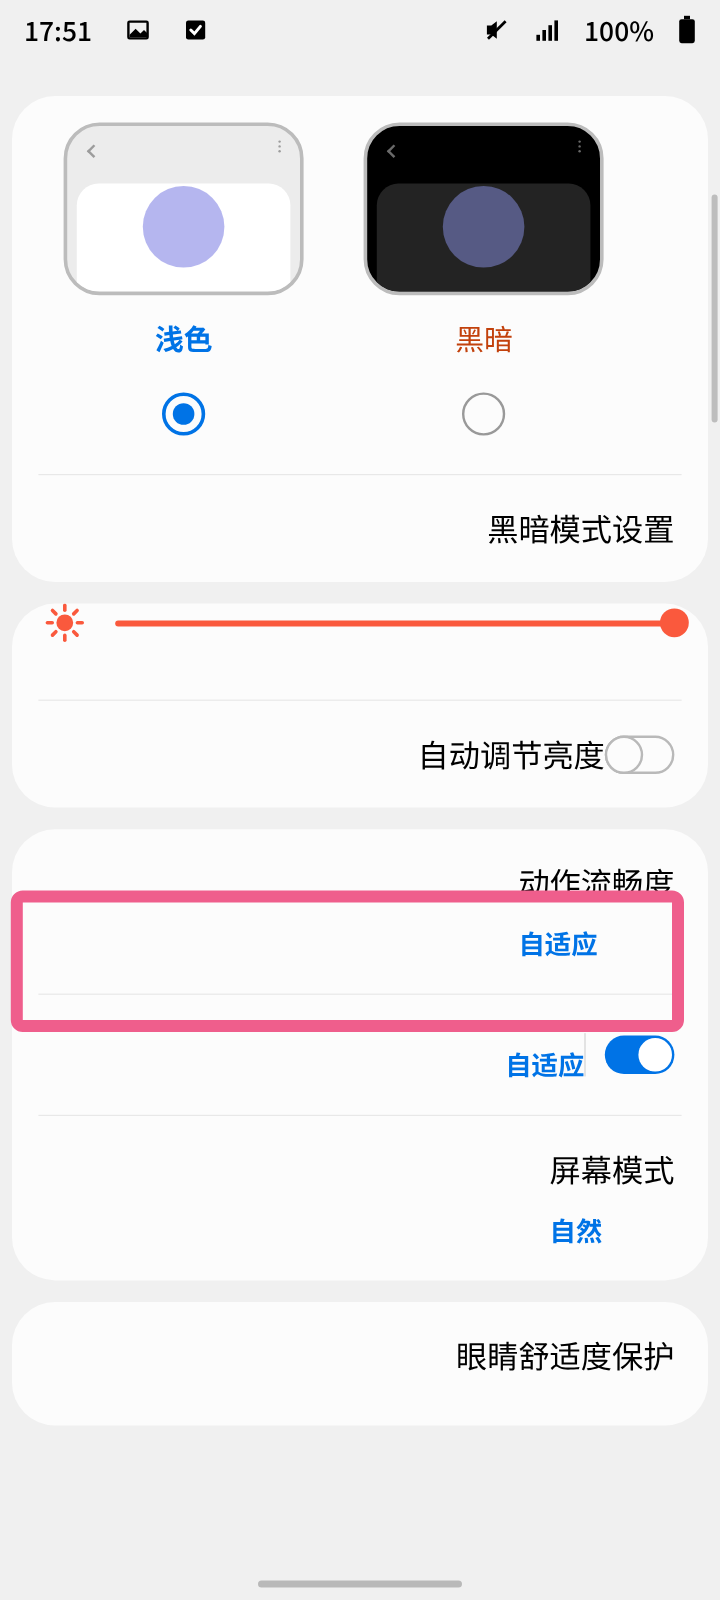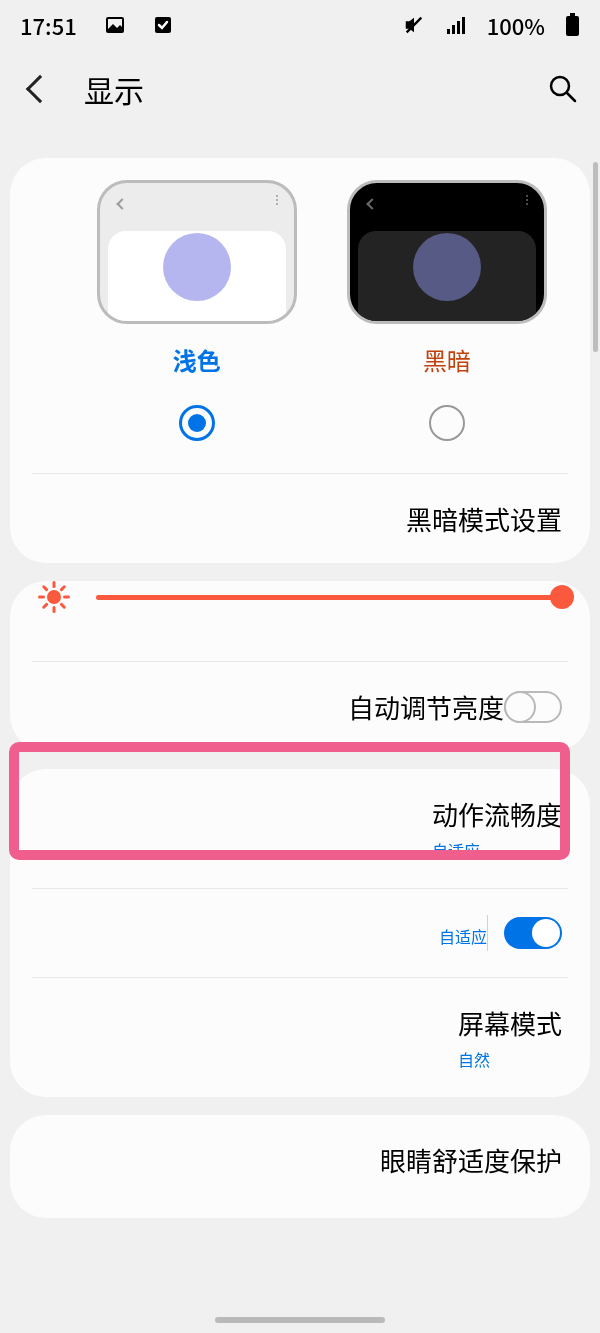--- a/index.html
+++ b/index.html
@@ -17,21 +17,21 @@
     .back { width: 20px; height: 20px; border-left: 3px solid #222; border-bottom: 3px solid #222; transform: rotate(45deg); margin-right: 34px; margin-left: 8px; }
     .title { font-size: 30px; font-weight: 400; }
     .spacer { flex: 1; }
     .search { width: 30px; height: 30px; }
 
     
     .card { background: #fcfcfc; border-radius: 36px; margin: 18px 10px; padding: 0 0; overflow: hidden; }
     .card.first { margin-top: 30px; padding-top: 22px; }
 
     
-    .themes { display: flex; justify-content: flex-end; padding: 0 18px 18px; }
+    .themes { display: flex; justify-content: flex-start; padding: 0 18px 18px; }
     .theme { width: 46%; display: flex; flex-direction: column; align-items: center; }
     .thumb { width: 200px; height: 144px; border: 3px solid #bcbcbc; border-radius: 30px; position: relative; overflow: hidden; }
     .thumb.light { background: #ececec; }
     .thumb.dark  { background: #000; }
     .thumb .tchev { position: absolute; top: 17px; left: 18px; width: 8px; height: 8px; border-left: 2px solid; border-bottom: 2px solid; transform: rotate(45deg); }
     .thumb.light .tchev { border-color: #9c9c9c; }
     .thumb.dark  .tchev { border-color: #6a6a6a; }
     .thumb .tdots { position: absolute; top: 12px; right: 16px; display: flex; flex-direction: column; gap: 2px; }
     .thumb .tdots span { width: 2px; height: 2px; background: #9c9c9c; border-radius: 50%; }
     .thumb.dark .tdots span { background: #6a6a6a; }
@@ -44,21 +44,21 @@
     .theme-label.sel { color: #0073e6; font-weight: 600; }
     .theme-label.unsel { color: #c2410c; }
     .radio { margin-top: 28px; width: 36px; height: 36px; border-radius: 50%; display: flex; align-items: center; justify-content: center; }
     .radio.sel { border: 3px solid #0073e6; }
     .radio.sel .dot { width: 18px; height: 18px; background: #0073e6; border-radius: 50%; }
     .radio.unsel { border: 2px solid #999; }
     .divider { height: 1px; background: #e8e8e8; margin: 14px 22px 0; }
     .divider.full { margin-left: 22px; margin-right: 22px; }
     .row { padding: 26px 28px; display: flex; align-items: center; justify-content: flex-end; }
     .row .lab { font-size: 26px; }
-    .row .sub { font-size: 16px; color: #0073e6; margin-top: 6px; }
+    .row .sub { font-size: 22px; color: #0073e6; margin-top: 16px; font-weight: bold; }
     .row-col { display: flex; flex-direction: column; }
 
     
     .sect-head { padding: 26px 28px 22px; font-size: 26px; }
     .slider-row { display: flex; align-items: center; padding: 0 28px 34px; gap: 26px; }
     .sun { width: 32px; height: 32px; position: relative; flex-shrink: 0; }
     .sun .core { position: absolute; left: 50%; top: 50%; width: 14px; height: 14px; background: #fa593d; border-radius: 50%; transform: translate(-50%,-50%); }
     .sun .ray { position: absolute; left: 50%; top: 50%; width: 3px; height: 7px; background: #fa593d; border-radius: 2px; transform-origin: 50% 16px; }
     .track { flex: 1; height: 5px; background: #fa593d; border-radius: 3px; position: relative; }
     .knob { position: absolute; right: -12px; top: 50%; width: 24px; height: 24px; background: #fa593d; border-radius: 50%; transform: translateY(-50%); }
@@ -121,31 +121,20 @@
       <span>100%</span>
       <span class="sb-ic">
         <svg width="15" height="24" viewBox="0 0 15 24">
             <rect x="5" y="0" width="5" height="3" fill="#000"></rect>
             <rect x="1" y="3" width="13" height="20" rx="2" fill="#000"></rect>
           </svg>
       </span>
     </div>
   </div>
 
-  <div class="app-bar">
-    <div class="back"></div>
-    <div class="title">显示</div>
-    <div class="spacer"></div>
-    <div class="search">
-      <svg width="30" height="30" viewBox="0 0 30 30">
-          <circle cx="12" cy="12" r="9" fill="none" stroke="#000" stroke-width="2.5"></circle>
-          <line x1="19" y1="19" x2="27" y2="27" stroke="#000" stroke-width="2.5" stroke-linecap="round"></line>
-        </svg>
-    </div>
-  </div>
 
   <div class="scrollbar"></div>
 
   <div class="card first">
     <div class="themes">
       <div class="theme">
         <div class="thumb light">
           <div class="tchev"></div>
           <div class="tdots">
               <span></span>

